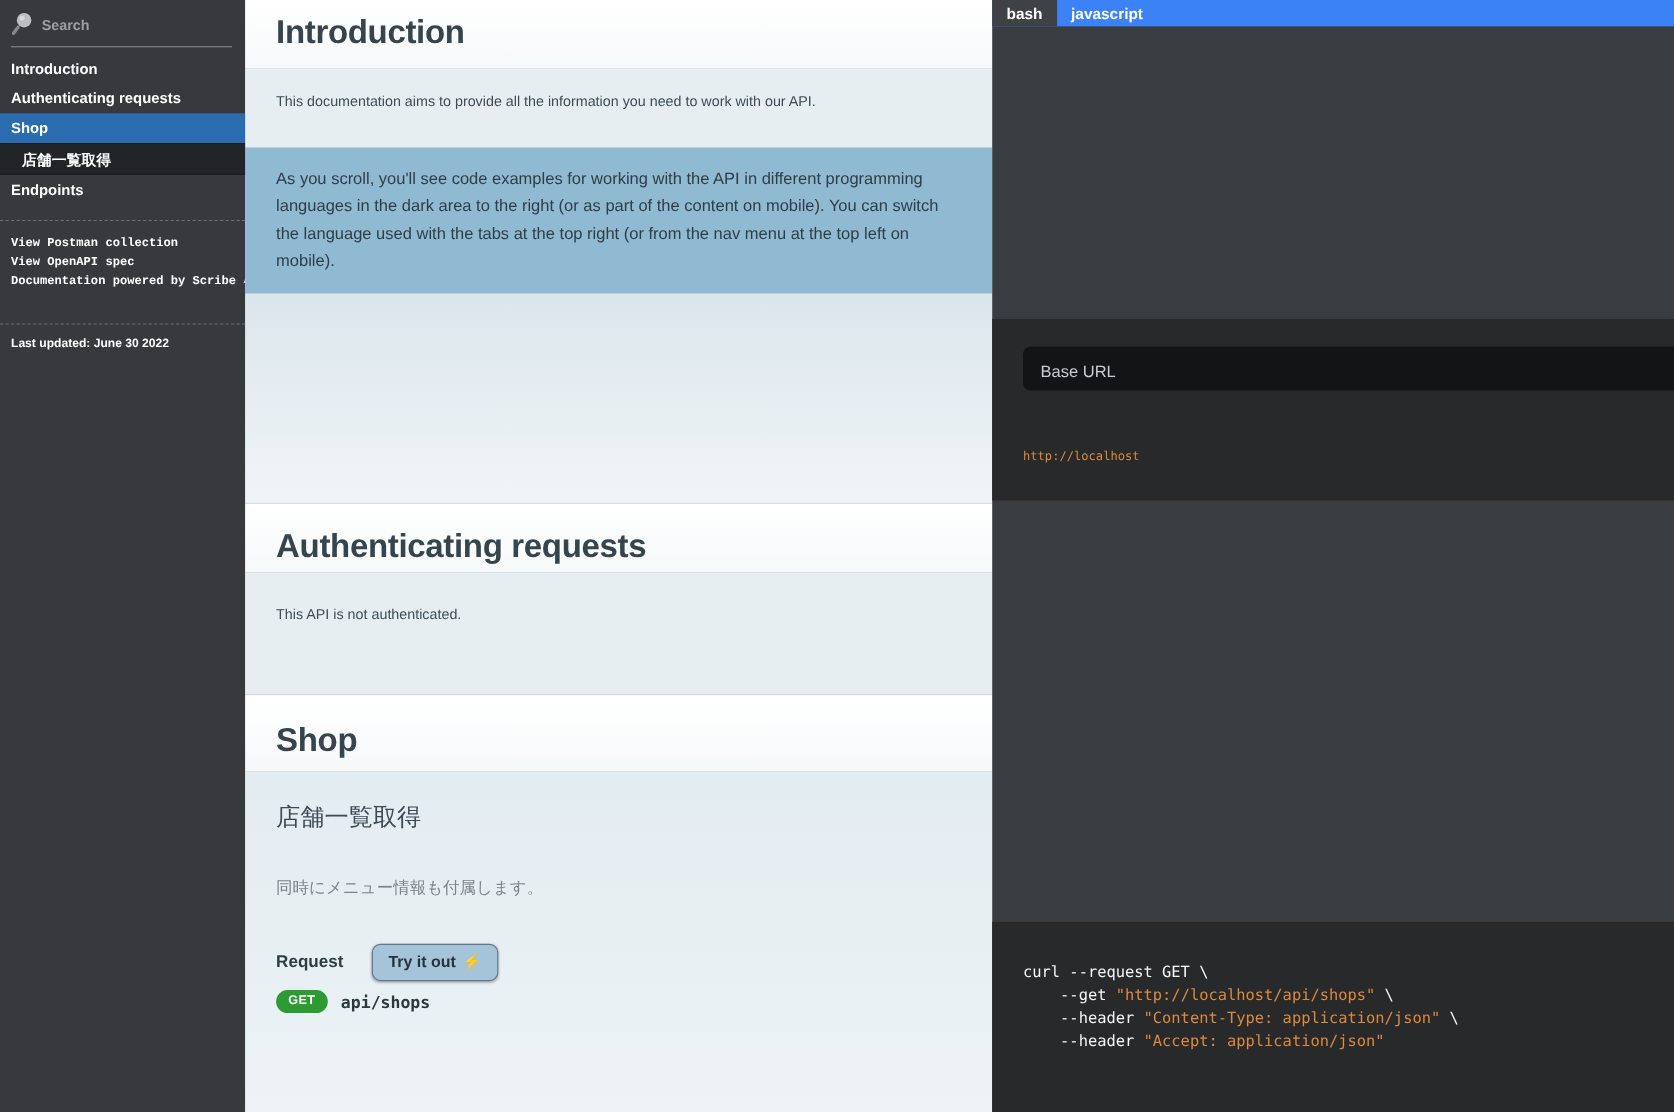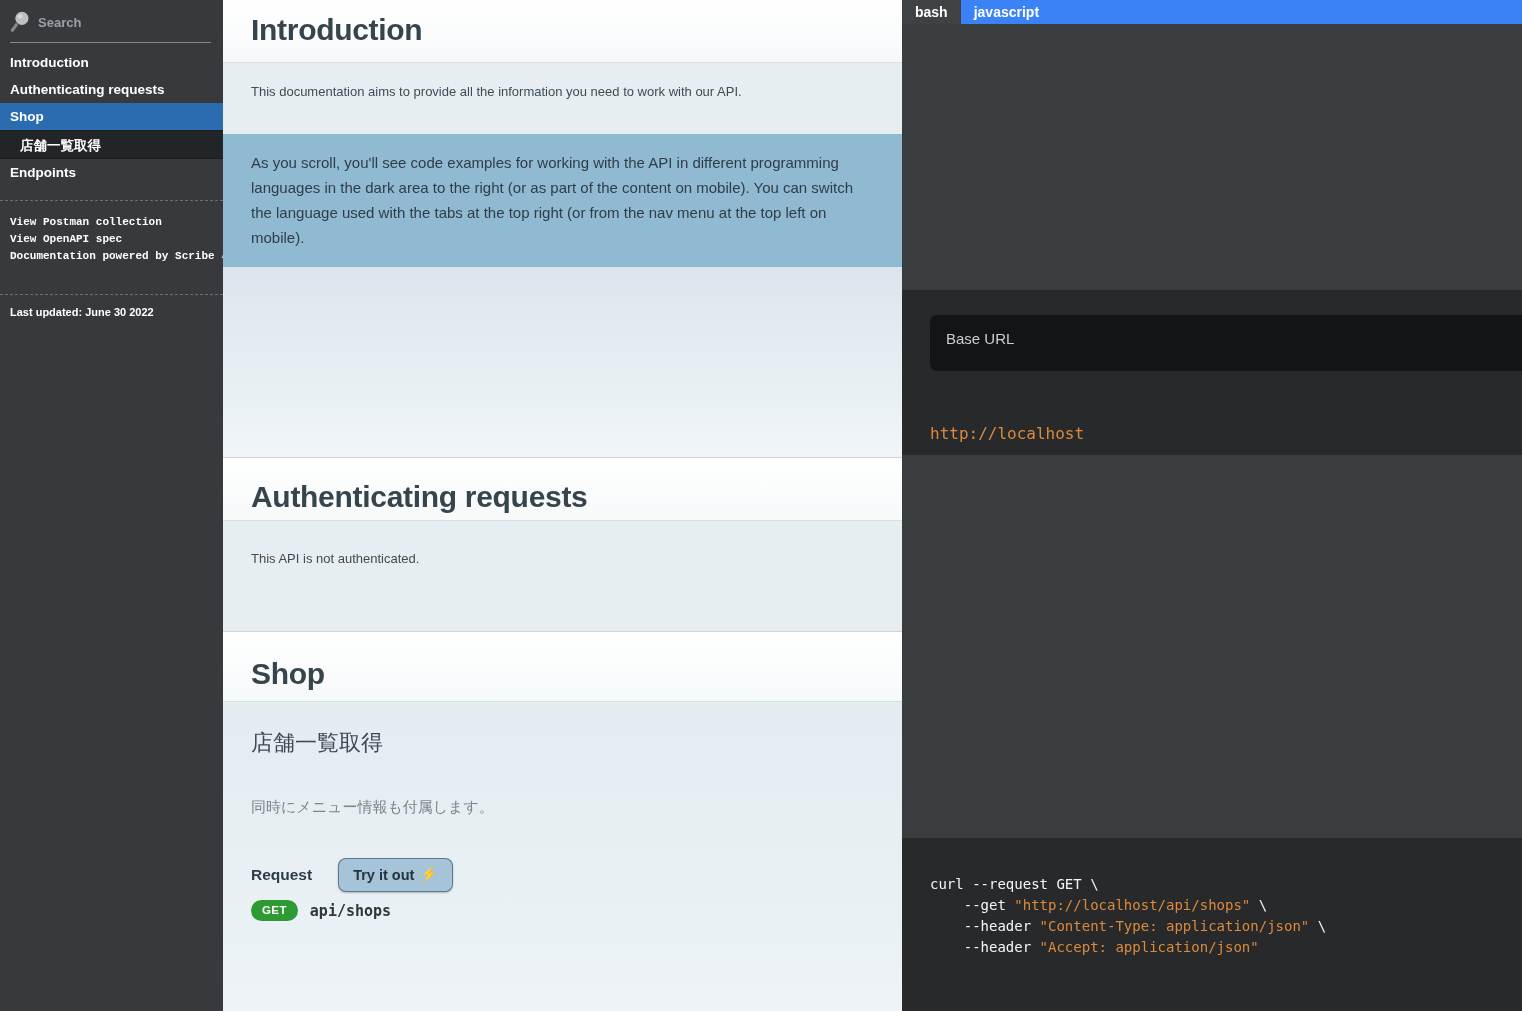--- a/index.html
+++ b/index.html
@@ -98,28 +98,28 @@
     padding:0 13px; line-height:24px; font-size:14px; font-weight:700;
     color:#ffffff; cursor:pointer;
   }
   .lang-tab.active { background:#3e4245; }
   .spacer1 { height:266px; }
   .spacer2 { height:383px; }
   .code-block { background:#28292b; }
   .cb1 { height:165px; }
   .cb2 { height:173px; }
   .annotation {
-    margin:25px 0 0 28px; width:calc(100% - 28px); height:56px;
+    margin:25px 0 0 28px; width:calc(100% - 28px); height:40px;
     background:#121416; border-radius:7px 0 0 7px;
     line-height:48px; padding-left:16px;
     color:#c9ced1; font-size:15px;
   }
   .code-url {
     margin:53px 0 0 28px;
-    font-family:"DejaVu Sans Mono", monospace; font-size:16px; color:#dd8a3d;
+    font-family:"DejaVu Sans Mono", monospace; font-size:11px; color:#dd8a3d;
   }
   .example-label { margin:24px 0 0 28px; font-size:15px; color:#eef0f1; }
   pre.code {
     margin:36px 0 0 28px; font-family:"DejaVu Sans Mono", monospace;
     font-size:14px; line-height:21px; color:#f5f6f7; white-space:pre;
   }
   .tok-plain { color:#f5f6f7; }
   .tok-string { color:#dd8a3d; }
 </style>
 </head>

